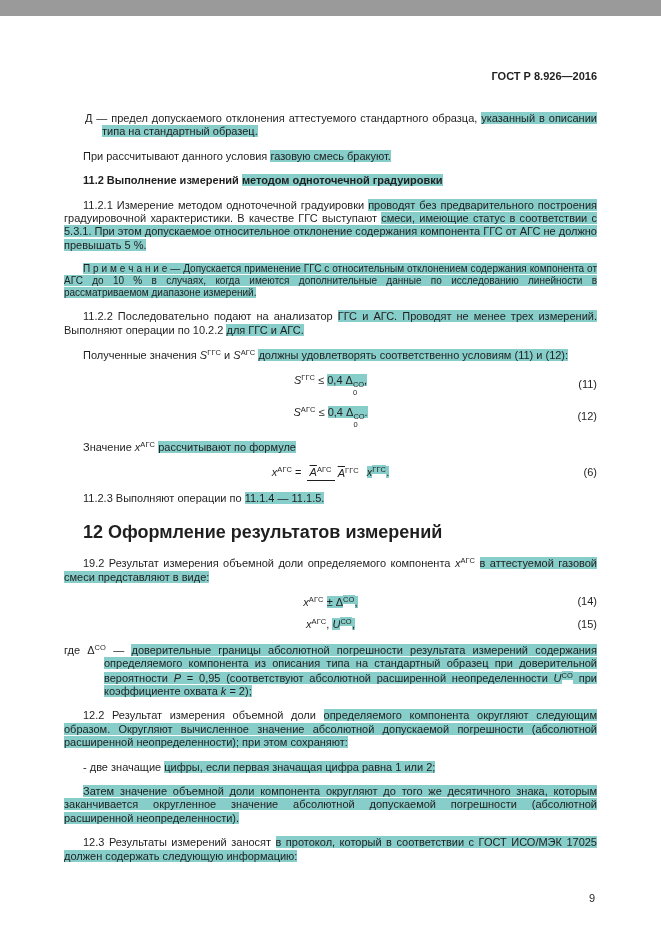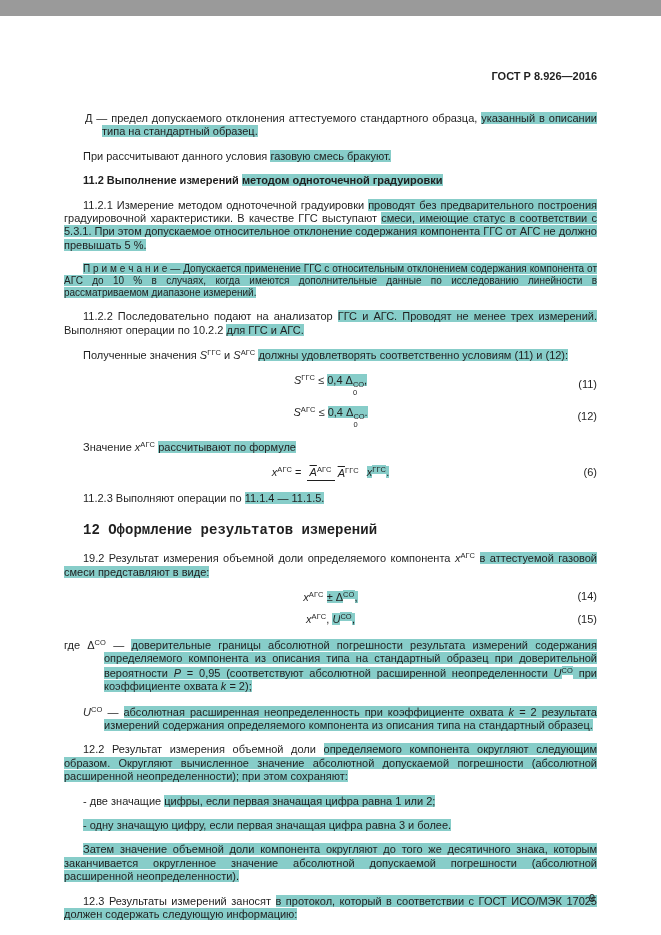--- a/index.html
+++ b/index.html
@@ -19,21 +19,21 @@
   .content{
     position:absolute;top:85px;left:64px;width:533px;
   }
   .page-number{
     position:absolute;bottom:46px;right:66px;font-size:11px;
   }
   
   .para,.list{text-align:justify;text-indent:19px;}
   .para-hang{text-align:justify;padding-left:38px;text-indent:-17px;}
   .h2{font-weight:bold;text-indent:19px;margin:8px 0 7px;}
-  .h1{font-weight:bold;font-size:14px;text-indent:19px;margin:17px 0 12px;font-family:Liberation Mono, monospace;}
+  .h1{font-weight:bold;font-size:18px;text-indent:19px;margin:17px 0 12px;}
   .note{font-size:10px;line-height:1.2;text-align:justify;text-indent:19px;margin:7px 0;}
   .plain{text-indent:0;margin:2px 0;}
   .where1{text-align:justify;padding-left:40px;text-indent:-40px;}
   .where2{text-align:justify;padding-left:40px;text-indent:-21px;}
   .formula{position:relative;text-align:center;margin:8px 0;}
   .formula .f-num{position:absolute;right:0;top:50%;transform:translateY(-50%);}
   
   .hl{background:var(--hl,#87cdc9);}
   .sp{font-size:7.5px;vertical-align:4px;letter-spacing:0.2px;}
   .it{font-style:italic;}
@@ -68,21 +68,19 @@
       <div class="formula"><span><span class="it">x</span><span class="sp">АГС</span><span> = </span><span class="frac">
             <span class="fnumr"><span class="it bar">A</span><span class="sp">АГС</span></span>
             <span class="fden"><span class="it bar">A</span><span class="sp">ГГС</span></span>
           </span><span> </span><span class="it hl">x</span><span class="sp hl">ГГС</span><span class="hl">.</span></span><span class="f-num">(6)</span></div>
       <p class="para"><span>11.2.3 Выполняют операции по </span><span class="hl">11.1.4 — 11.1.5.</span></p>
       <p class="h1"><span>12 Оформление результатов измерений</span></p>
       <p class="para"><span>19.2 Результат измерения объемной доли определяемого компонента </span><span class="it">x</span><span class="sp">АГС</span><span> </span><span class="hl">в аттестуемой газовой смеси представляют в виде:</span></p>
       <div class="formula"><span><span class="it">x</span><span class="sp">АГС</span><span> </span><span class="hl">± Δ</span><span class="sp hl">СО</span><span class="hl">,</span></span><span class="f-num">(14)</span></div>
       <div class="formula"><span><span class="it">x</span><span class="sp">АГС</span><span>, </span><span class="it hl">U</span><span class="sp hl">СО</span><span class="hl">,</span></span><span class="f-num">(15)</span></div>
       <p class="where1"><span>где Δ</span><span class="sp">СО</span><span> — </span><span class="hl">доверительные границы абсолютной погрешности результата измерений содержания определяемого компонента из описания типа на стандартный образец при доверительной вероятности </span><span class="it hl">P</span><span class="hl"> = 0,95 (соответствуют абсолютной расширенной неопределенности </span><span class="it hl">U</span><span class="sp hl">СО</span><span class="hl"> при коэффициенте охвата </span><span class="it hl">k</span><span class="hl"> = 2);</span></p>
-      <p class="where2"><span class="it">U</span><span class="sp">СО</span><span> — </span><span class="hl">абсолютная расширенная неопределенность при коэффициенте охвата </span><span class="it hl">k</span><span class="hl"> = 2 результата измерений содержания определяемого компонента из описания типа на стандартный образец.</span></p>
       <p class="para"><span>12.2 Результат измерения объемной доли </span><span class="hl">определяемого компонента округляют следующим образом. Округляют вычисленное значение абсолютной допускаемой погрешности (абсолютной расширенной неопределенности); при этом сохраняют:</span></p>
       <p class="list"><span>- две значащие </span><span class="hl">цифры, если первая значащая цифра равна 1 или 2;</span></p>
-      <p class="list"><span class="hl">- одну значащую цифру, если первая значащая цифра равна 3 и более.</span></p>
       <p class="para"><span class="hl">Затем значение объемной доли компонента округляют до того же десятичного знака, которым заканчивается округленное значение абсолютной допускаемой погрешности (абсолютной расширенной неопределенности).</span></p>
       <p class="para"><span>12.3 Результаты измерений заносят </span><span class="hl">в протокол, который в соответствии с ГОСТ ИСО/МЭК 17025 должен содержать следующую информацию:</span></p>
     </div>
   <div class="page-number">9</div>
 </div>
 
 </body></html>

